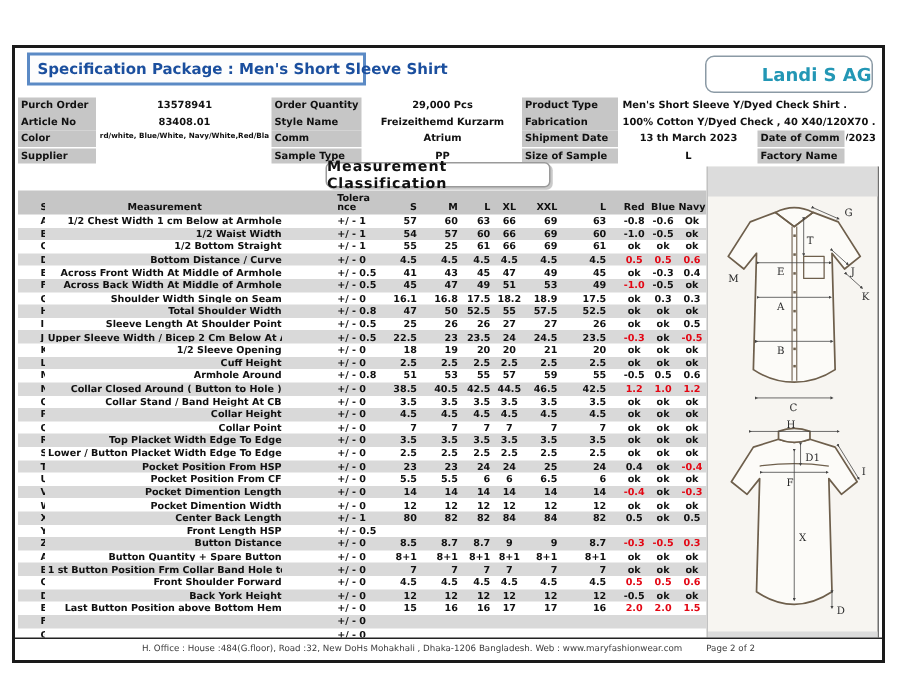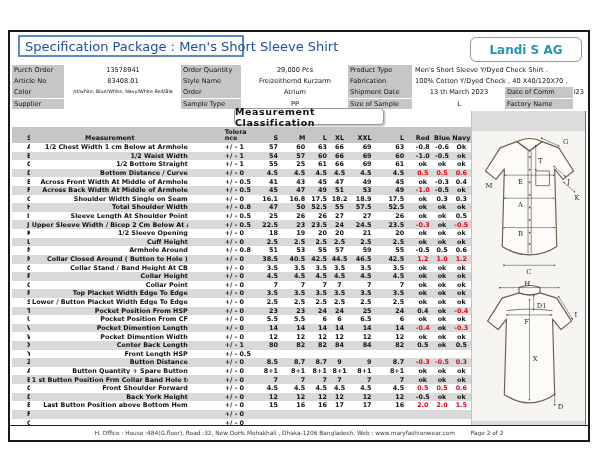--- a/index.html
+++ b/index.html
@@ -18,43 +18,43 @@
   .page{
     position:absolute; left:8px; top:30px; width:582px; height:412px;
     border:2px solid #1a1a1a; background:#fff;
   }
   
   .title-box{
     position:absolute; left:8px; top:3px; width:226px; height:22px;
     border:2px solid #5b8ac5; background:#fdfdfd;
     display:flex; align-items:center; padding-left:5px;
   }
-  .title-text{color:var(--title-blue); font-weight:normal; font-size:13px; white-space:nowrap;}
+  .title-text{color:var(--title-blue); font-weight:bold; font-size:10px; white-space:nowrap;}
   .landi-box{
     position:absolute; right:6px; top:5px; width:112px; height:25px;
     border:1.5px solid #8b9aa5; border-radius:6px; background:#fff;
-    display:flex; align-items:center; justify-content:center;
+    display:flex; align-items:center; justify-content:flex-end;
   }
   .landi-text{color:var(--brand-teal); font-weight:bold; font-size:12px;}
   
   .info{position:absolute; left:2px; right:2px; top:33px;}
-  .irow{display:flex; height:10.6px; margin-bottom:0.6px; font-size:6.6px; font-weight:normal; line-height:1;}
+  .irow{display:flex; height:10.6px; margin-bottom:0.6px; font-size:6.6px; font-weight:bold; line-height:1;}
   .irow>span{display:flex; align-items:center; overflow:hidden; white-space:nowrap; padding:0 2px;}
   .ilabel{background:var(--label-gray); margin-right:1px;}
   .ival{justify-content:center;}
   .w-l1{width:52px}.w-v1{width:116px}.w-l2{width:60px}.w-v2{width:106px}
-  .w-l3{width:64px}.w-v3{flex:1}.w-v3s{width:92px}.w-l4{width:68px}.w-v4{flex:1}
+  .w-l3{width:64px}.w-v3{flex:1}.w-v3s{width:92px}.w-l4{width:58px}.w-v4{flex:1}
   .small-val{font-size:4.8px;}
   
   .mc-box{
     position:absolute; left:207px; top:76px; width:150px; height:17px;
     border:1px solid #9a9a9a; border-radius:4px; background:#fff;
     box-shadow:1.5px 1.5px 0 #c9c9c9;
     display:flex; align-items:center; justify-content:center;
-    font-weight:bold; font-size:9.5px; letter-spacing:0.6px;margin-left:17px;
+    font-weight:bold; font-size:9.5px; letter-spacing:0.6px;
   }
   
   .mtable{position:absolute; left:2px; top:95px; width:459px;}
   .thead{
     display:flex; background:var(--label-gray); font-weight:bold; font-size:6.4px;
     height:16px; align-items:flex-end; line-height:1.05; padding-bottom:1px;
   }
   .trow{display:flex; height:8.61px; font-size:6.4px; font-weight:bold; line-height:1; align-items:center;}
   .trow.alt{background:var(--stripe-gray);}
   .tc{display:block; overflow:hidden; white-space:nowrap;}
@@ -112,21 +112,21 @@
       <span class="ilabel w-l1">Article No</span>
       <span class="ival w-v1">83408.01</span>
       <span class="ilabel w-l2">Style Name</span>
       <span class="ival w-v2">Freizeithemd Kurzarm</span>
       <span class="ilabel w-l3">Fabrication</span>
       <span class="ival w-v3" style="justify-content:flex-start">100% Cotton Y/Dyed Check , 40 X40/120X70 .</span>
     </div>
     <div class="irow">
       <span class="ilabel w-l1">Color</span>
       <span class="ival w-v1 small-val">rd/white, Blue/White, Navy/White,Red/Bla</span>
-      <span class="ilabel w-l2">Order</span>
+      <span class="ilabel w-l2">Comm</span>
       <span class="ival w-v2">Atrium</span>
       <span class="ilabel w-l3">Shipment Date</span>
       <span class="ival w-v3s">13 th March 2023</span>
       <span class="ilabel w-l4">Date of Comm</span>
       <span class="ival w-v4" style="justify-content:flex-end">9/1/2023</span>
     </div>
     <div class="irow">
       <span class="ilabel w-l1">Supplier</span>
       <span class="ival w-v1"></span>
       <span class="ilabel w-l2">Sample Type</span>

